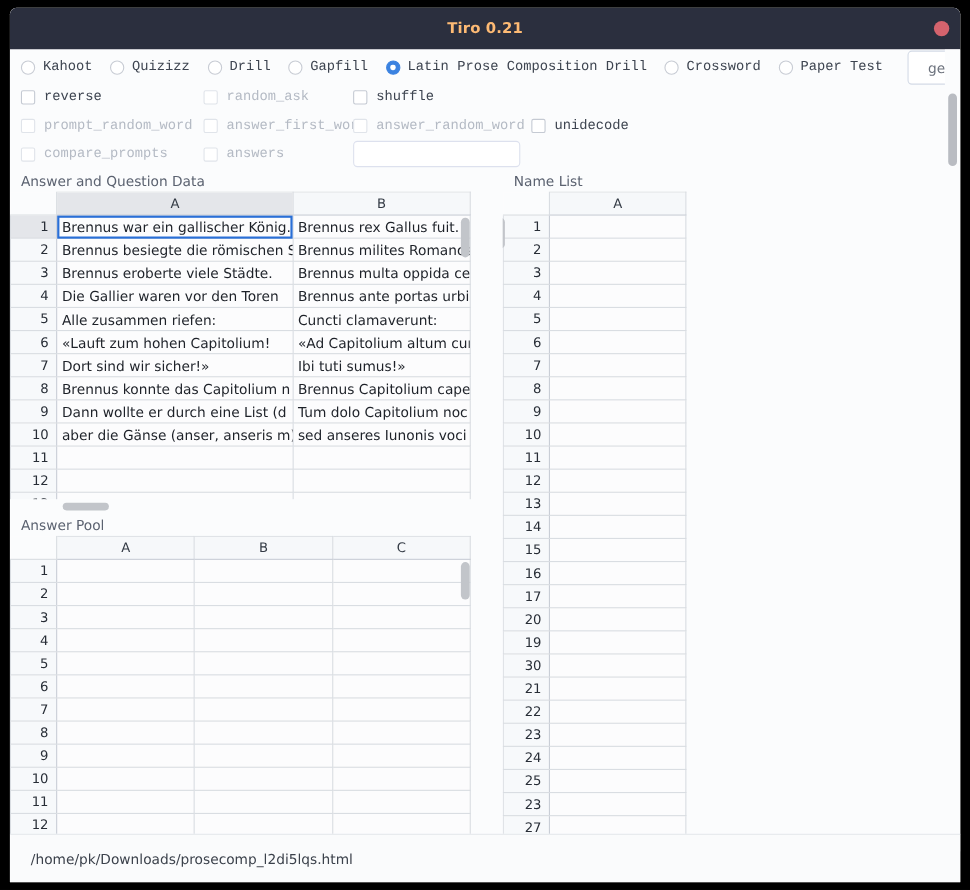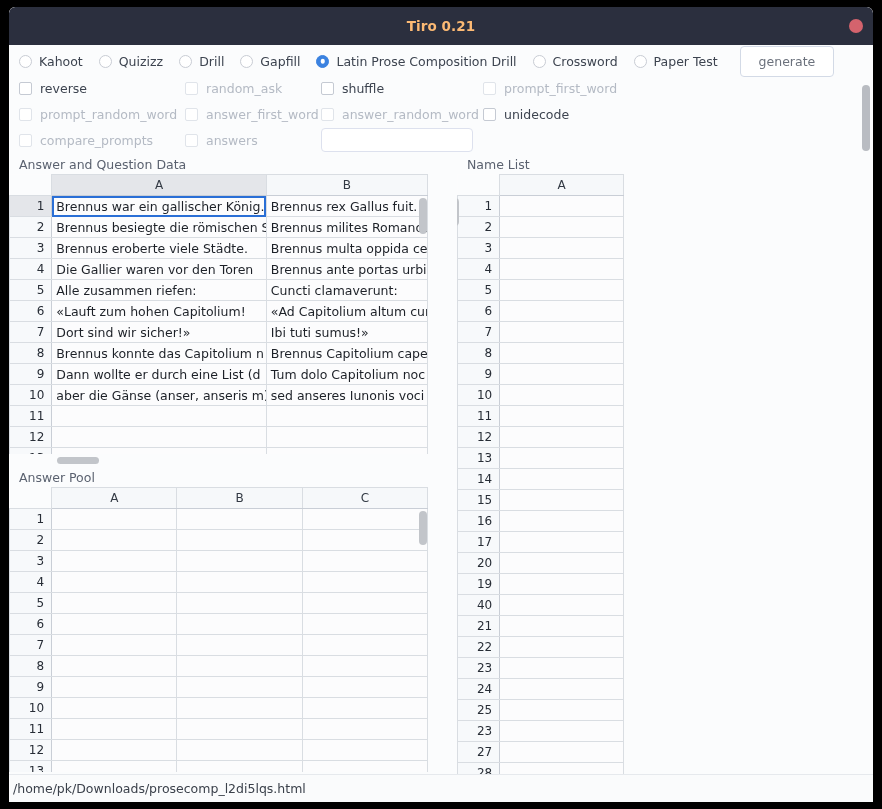--- a/index.html
+++ b/index.html
@@ -101,20 +101,21 @@
     left: 50%; top: 50%;
     transform: translate(-50%,-50%);
     width: 4.5px; height: 4.5px;
     border-radius: 50%;
     background: #ffffff;
   }
   .opt-label {
     font-size: 12.5px;
     color: #3d4450;
     margin-right: 16px;
+    font-family: Liberation Mono, monospace;
   }
   .opt.muted .opt-label { color: #b4bac4; }
   .chk {
     width: 13px; height: 13px;
     border: 1.4px solid #c5cad3;
     background: #ffffff;
     border-radius: 2px;
     margin-right: 8px;
     flex: 0 0 auto;
   }
@@ -227,26 +228,26 @@
     left: 448px; top: 0;
     width: 416px;
   }
   .qa-sheet-body { position: relative; height: 280px; overflow: hidden; }
   .pool-sheet-body { position: relative; height: 285px; overflow: hidden; }
   .name-sheet-body { position: relative; height: 608px; overflow: hidden; }
   
   .statusbar {
     position: absolute;
     left: 0; right: 0; bottom: 0;
-    height: 28px;
+    height: 44px;
     background: #fafbfc;
     border-top: 1px solid #e6e9ed;
     display: flex;
     align-items: center;
-    padding-left: 4px;
+    padding-left: 19px;
     font-size: 12.5px;
     color: #3b414b;
   }
 </style>
 </head>
 <body>
 
 <div id="app">
 
   <div class="titlebar">
@@ -304,26 +305,20 @@
           <div class="cbox-slot" style="width: 136px;">
             <div class="opt muted">
               <span class="chk"></span>
               <span class="opt-label">random_ask</span>
             </div>
           </div>
           <div class="cbox-slot" style="width: 162px;">
             <div class="opt">
               <span class="chk"></span>
               <span class="opt-label">shuffle</span>
-            </div>
-          </div>
-          <div class="cbox-slot" style="width: 200px;">
-            <div class="opt muted">
-              <span class="chk"></span>
-              <span class="opt-label">prompt_first_word</span>
             </div>
           </div>
         </div>
       <div class="opt-row" id="flags-row2">
           <div class="cbox-slot" style="width: 166px;">
             <div class="opt muted">
               <span class="chk"></span>
               <span class="opt-label">prompt_random_word</span>
             </div>
           </div>
@@ -635,21 +630,21 @@
                   </tr>
                   <tr>
                     <th class="rowhead">20</th>
                     <td></td>
                   </tr>
                   <tr>
                     <th class="rowhead">19</th>
                     <td></td>
                   </tr>
                   <tr>
-                    <th class="rowhead">40</th>
+                    <th class="rowhead">30</th>
                     <td></td>
                   </tr>
                   <tr>
                     <th class="rowhead">21</th>
                     <td></td>
                   </tr>
                   <tr>
                     <th class="rowhead">22</th>
                     <td></td>
                   </tr>

